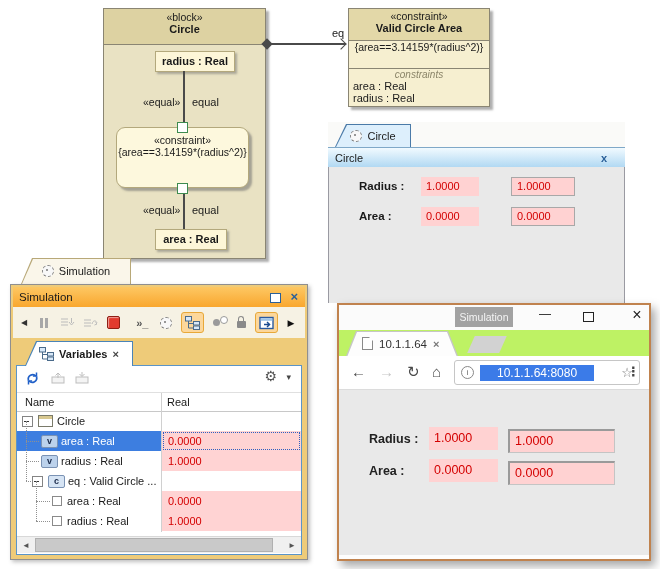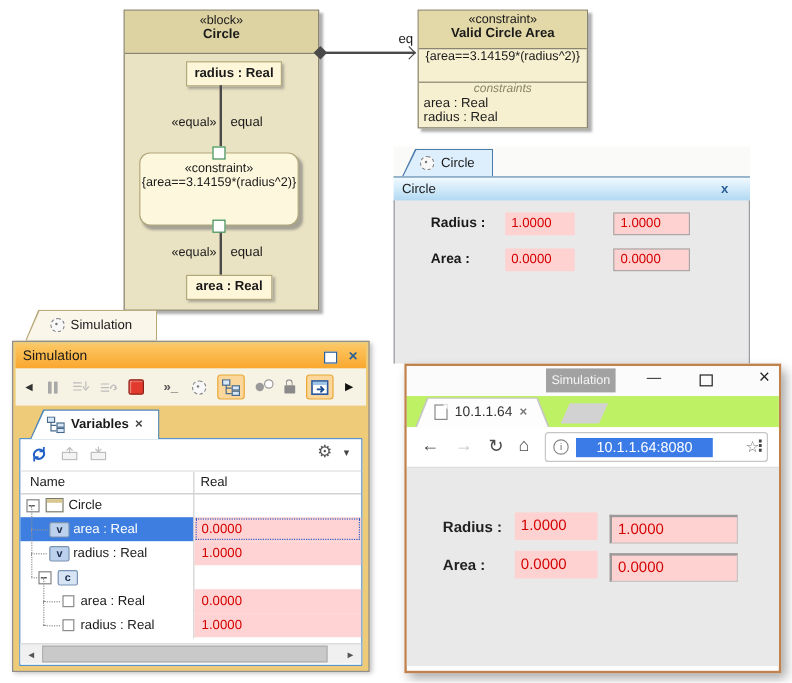--- a/index.html
+++ b/index.html
@@ -293,20 +293,21 @@
             <span class="vicon" style="left:24px;top:4px;">v</span>
             <span class="a" style="left:44px;">radius : Real</span>
             <span class="a pinkcell" style="left:145px;width:139px;padding-left:6px;box-sizing:border-box;">1.0000</span>
           </div>
 
           <div class="vrow" style="top:105px;">
             <span class="dotv" style="left:9px;top:-10px;height:20px;"></span>
               <span class="doth" style="left:9px;top:10px;width:7px;"></span>
             <span class="expander" style="left:15px;top:5px;"></span>
             <span class="vicon" style="left:31px;top:4px;background:#d6e4f4;">c</span>
+            <span class="a" style="left:51px;width:92px;overflow:hidden;white-space:nowrap;">eq : Valid Circle ...</span>
           </div>
 
           <div class="vrow" style="top:125px;">
             <span class="dotv" style="left:19px;top:-10px;height:20px;"></span>
               <span class="doth" style="left:19px;top:10px;width:14px;"></span>
             <span class="porticon" style="left:35px;top:5px;"></span>
             <span class="a" style="left:50px;">area : Real</span>
             <span class="a pinkcell" style="left:145px;width:139px;padding-left:6px;box-sizing:border-box;">0.0000</span>
           </div>
 

